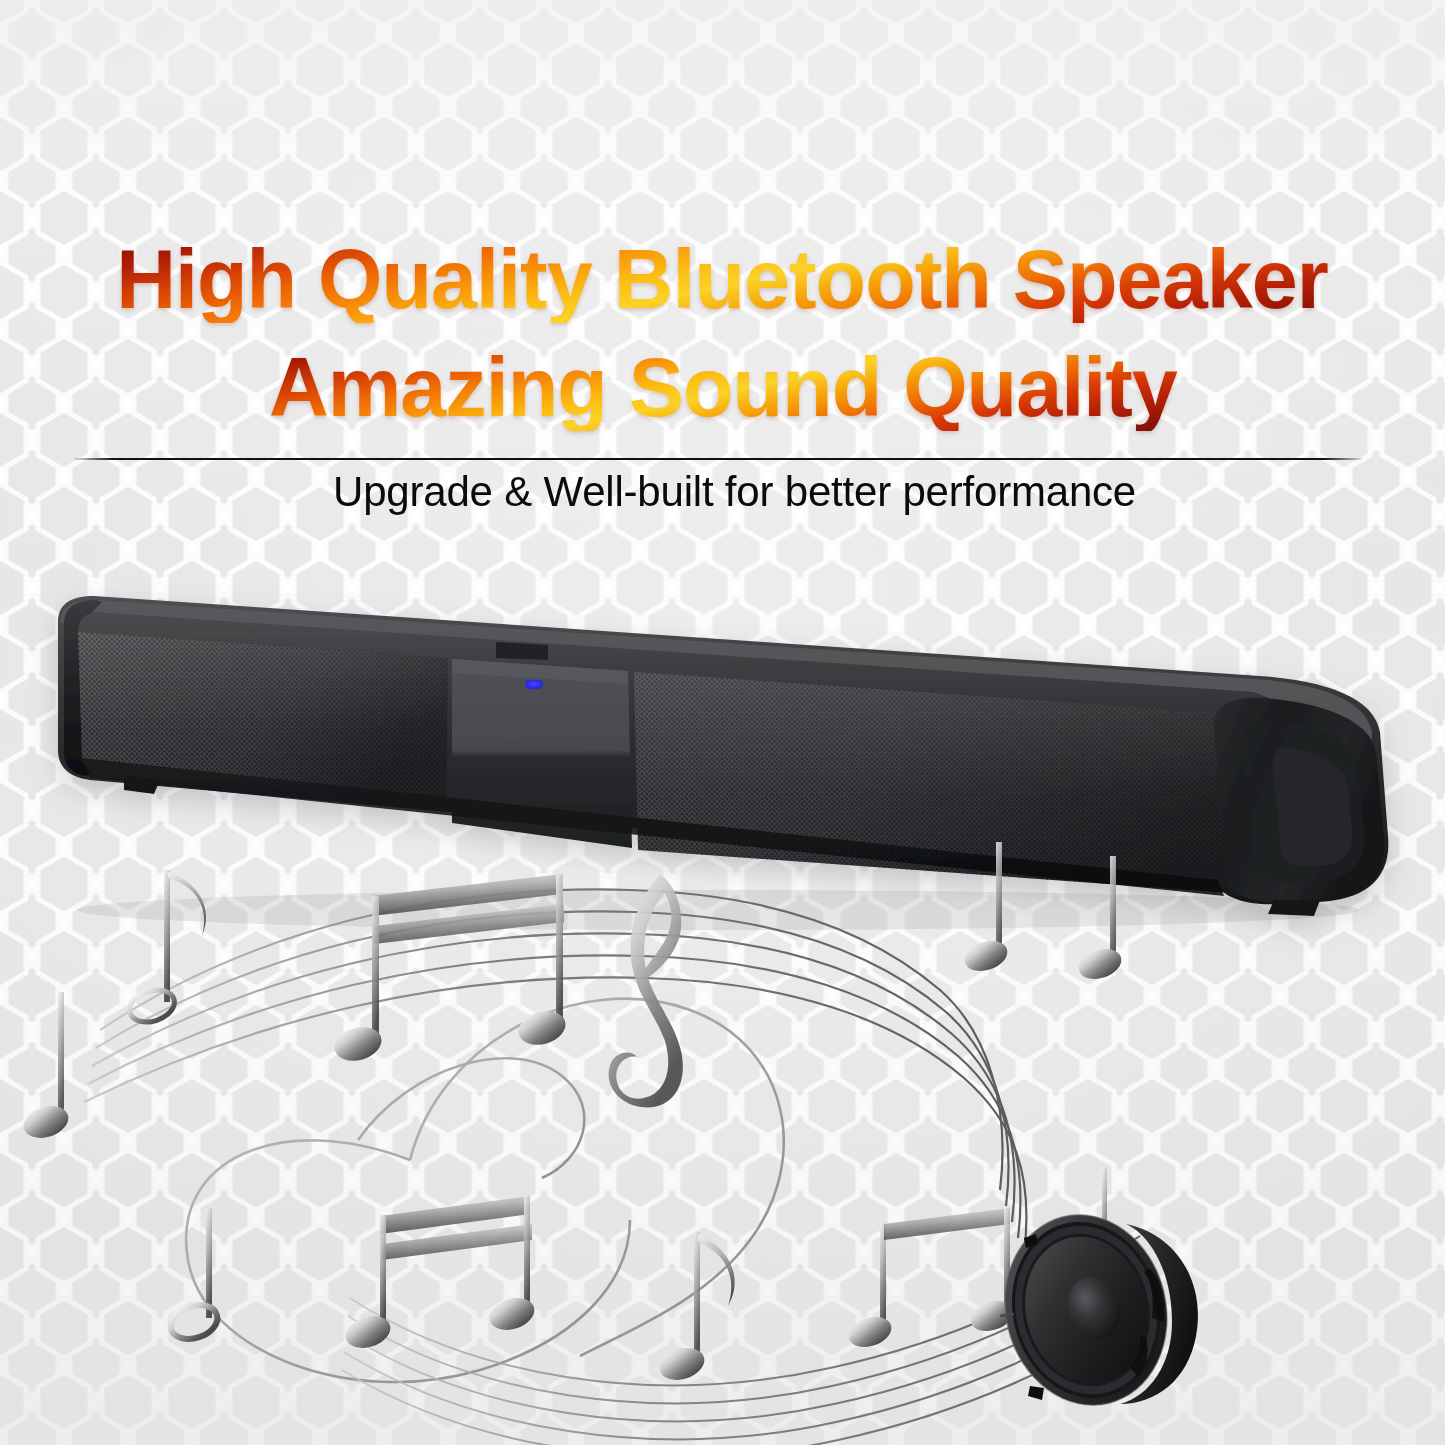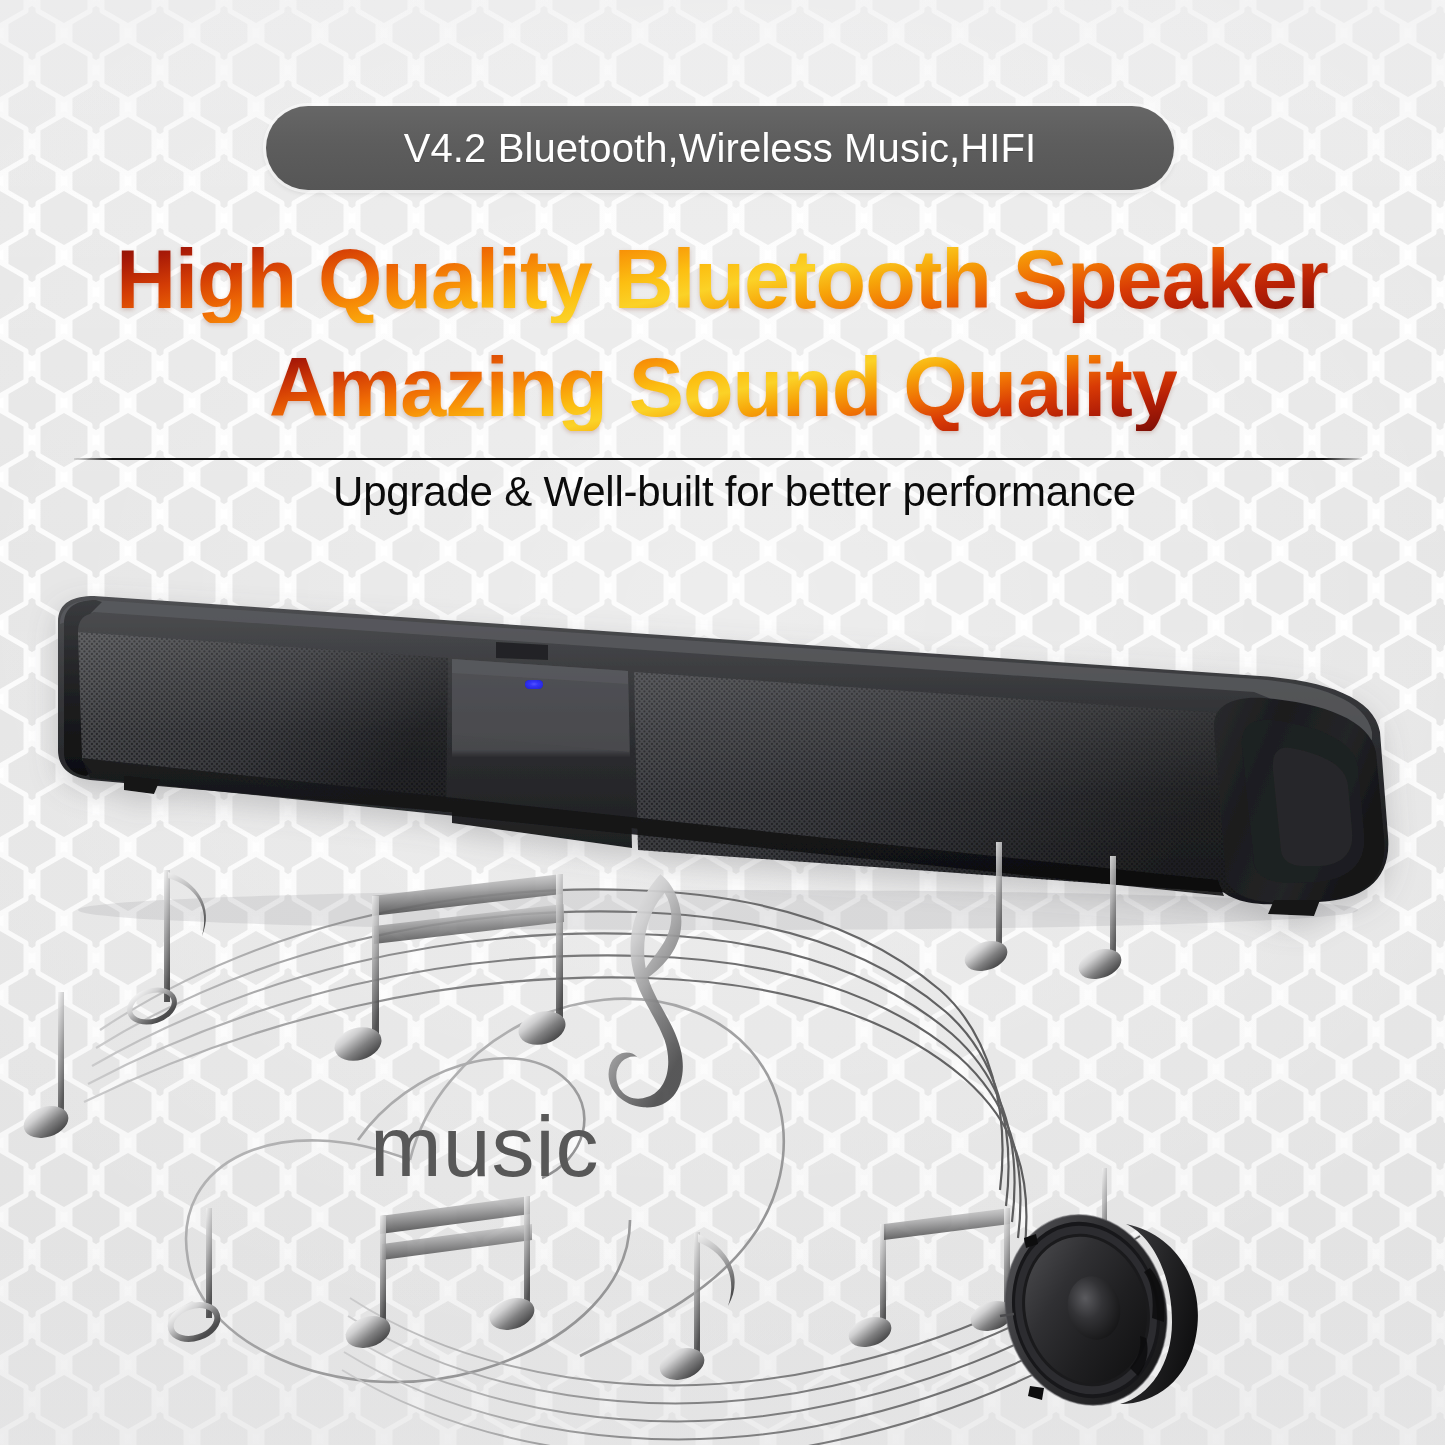--- a/index.html
+++ b/index.html
@@ -111,23 +111,20 @@
           <stop offset="40%" stop-color="#ffffff" stop-opacity="0"></stop>
           <stop offset="100%" stop-color="#d8d8d9" stop-opacity=".30"></stop>
         </linearGradient>
       </defs>
       <rect width="1445" height="1445" fill="url(#hexpat)"></rect>
       <rect width="1445" height="1445" fill="url(#hexshade)"></rect>
     </svg>
   </div>
   <div class="bg-vignette"></div>
 
-  <div class="pill">
-    <span class="pill-text">V4.2 Bluetooth,Wireless Music,HIFI</span>
-  </div>
 
   <div class="headline h-l1">
     <span class="fire">High Quality Bluetooth Speaker</span>
   </div>
   <div class="headline h-l2">
     <span class="fire">Amazing Sound Quality</span>
   </div>
 
   <div class="divider"></div>
   <div class="subtitle">Upgrade &amp; Well-built for better performance</div>
@@ -368,21 +365,20 @@
         <rect x="894" y="348" width="6" height="104" fill="url(#noteG2)" opacity=".88"></rect>
         <ellipse cx="760" cy="472" rx="22" ry="14" transform="rotate(-18 760 472)" fill="url(#noteG)"></ellipse>
         <ellipse cx="882" cy="456" rx="22" ry="14" transform="rotate(-18 882 456)" fill="url(#noteG)"></ellipse>
 
         <rect x="992" y="308" width="5" height="104" fill="url(#noteG2)" opacity=".85"></rect>
         <ellipse cx="982" cy="414" rx="21" ry="14" transform="rotate(-18 982 414)" fill="url(#noteG)"></ellipse>
       </g>
     </svg>
   </div>
 
-  <div class="music-word">music</div>
 
   <div class="woofer">
     <svg viewBox="0 0 225 235" preserveAspectRatio="none" aria-hidden="true">
       <defs>
         <linearGradient id="coneG" x1="0.15" y1="0" x2="0.9" y2="1">
           <stop offset="0%" stop-color="#4a4a4d"></stop>
           <stop offset="30%" stop-color="#303033"></stop>
           <stop offset="62%" stop-color="#1f1f21"></stop>
           <stop offset="100%" stop-color="#101011"></stop>
         </linearGradient>

